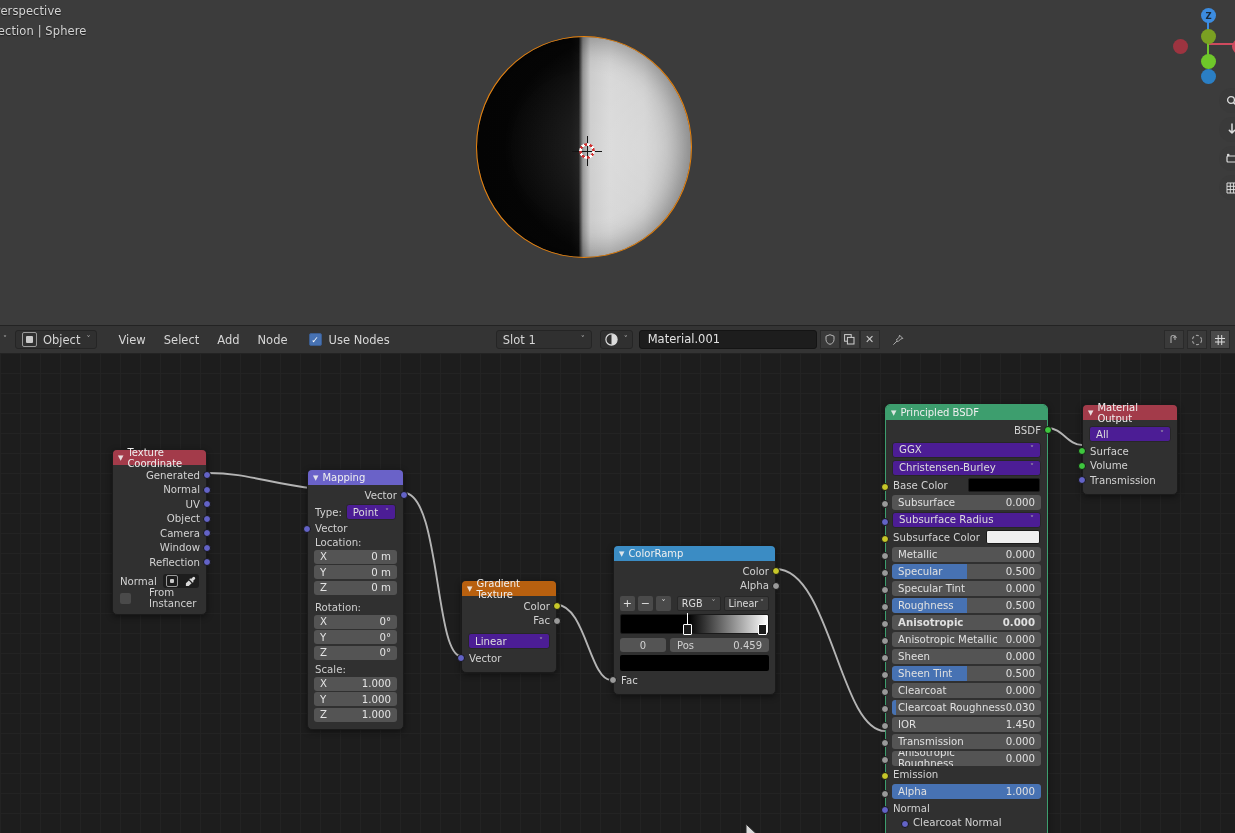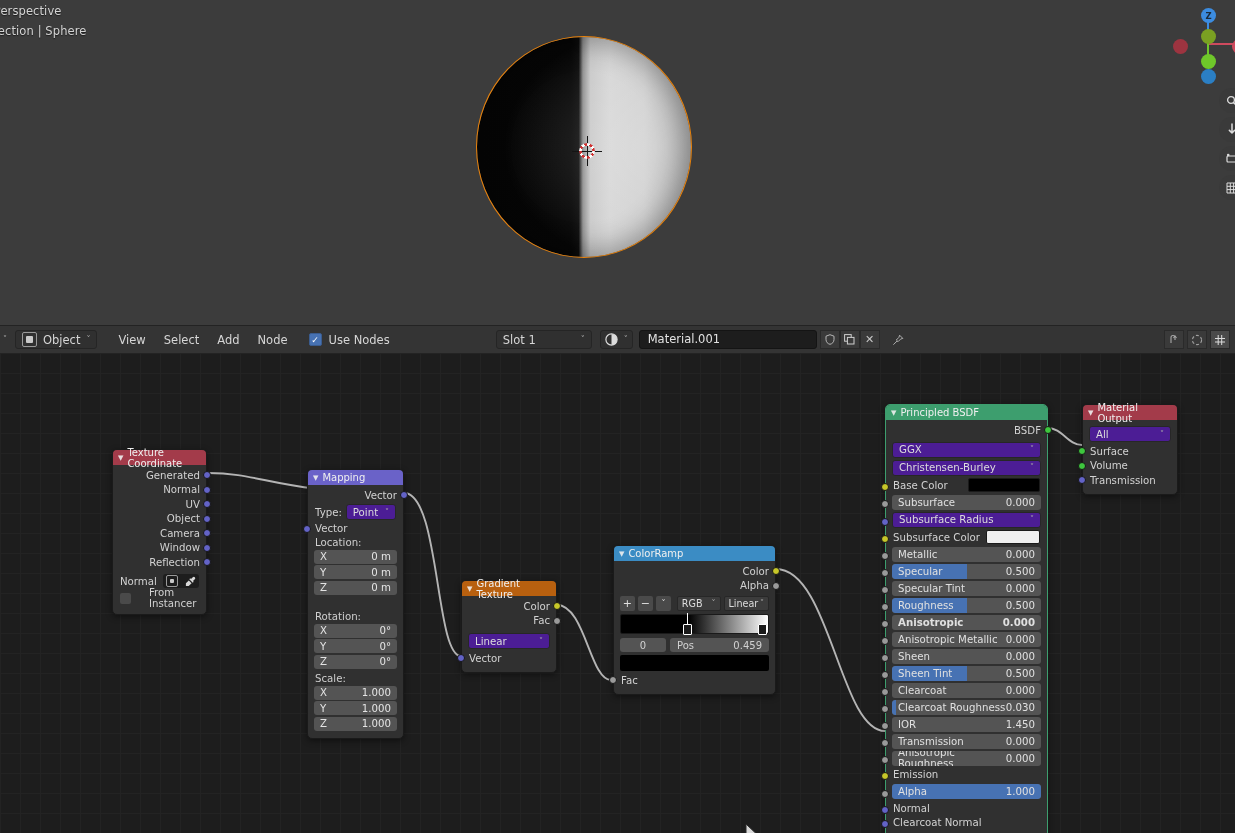--- a/index.html
+++ b/index.html
@@ -426,21 +426,21 @@
             <span>0 m</span>
           </div>
         <div class="vec-field">
             <span>Y</span>
             <span>0 m</span>
           </div>
         <div class="vec-field">
             <span>Z</span>
             <span>0 m</span>
           </div>
-        <div class="sect-label" style="padding-top:15px;">Rotation:</div>
+        <div class="sect-label" style="padding-top:6px;">Rotation:</div>
         <div class="vec-field">
             <span>X</span>
             <span>0°</span>
           </div>
         <div class="vec-field">
             <span>Y</span>
             <span>0°</span>
           </div>
         <div class="vec-field">
             <span>Z</span>
@@ -694,21 +694,21 @@
                 <span>Alpha</span>
                 <span>1.000</span>
               </div>
             </div>
             <div style="position: relative;">
               <span class="socket left s-vector" style="top: 8.5px;"></span>
               <div class="plain-row">
                 <span>Normal</span>
               </div>
             </div>
-            <div style="position: relative;">
+            <div style="position: relative; margin-left: 20px;">
               <span class="socket left s-vector" style="top: 8.5px;"></span>
               <div class="plain-row">
                 <span>Clearcoat Normal</span>
               </div>
             </div>
             <div style="position: relative;">
               <div class="plain-row">
                 <span>Tangent</span>
               </div>
             </div>

